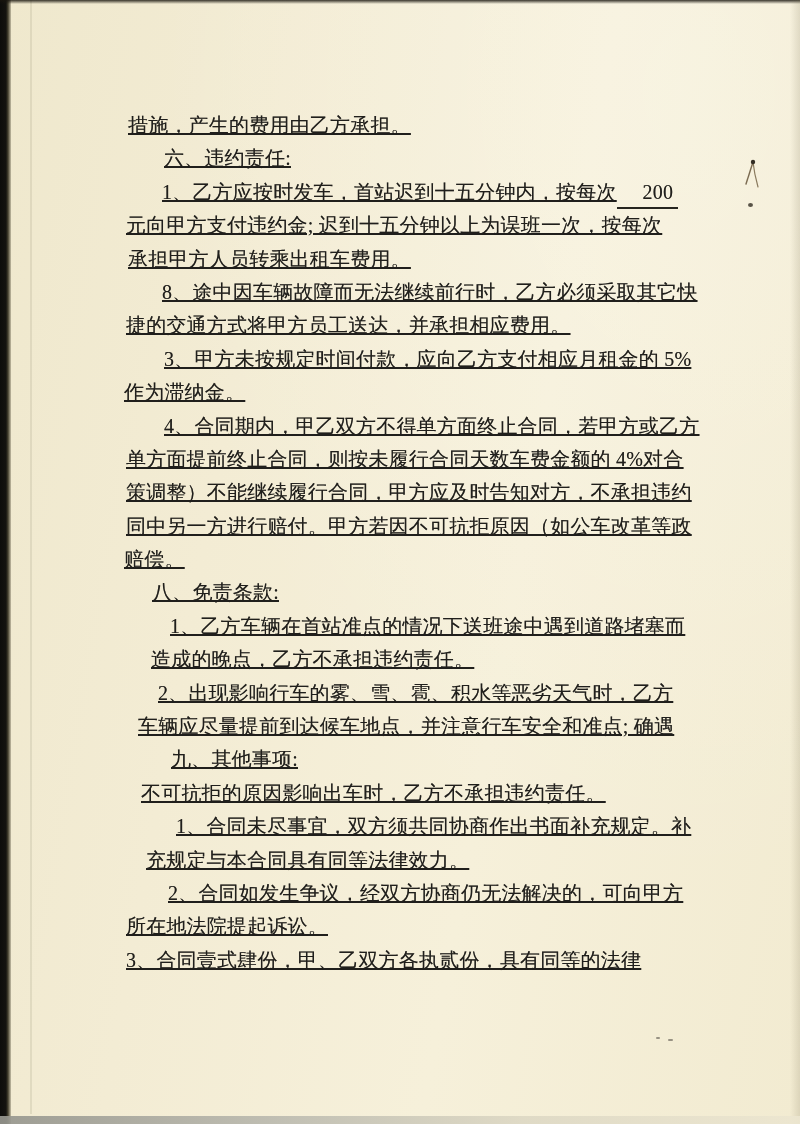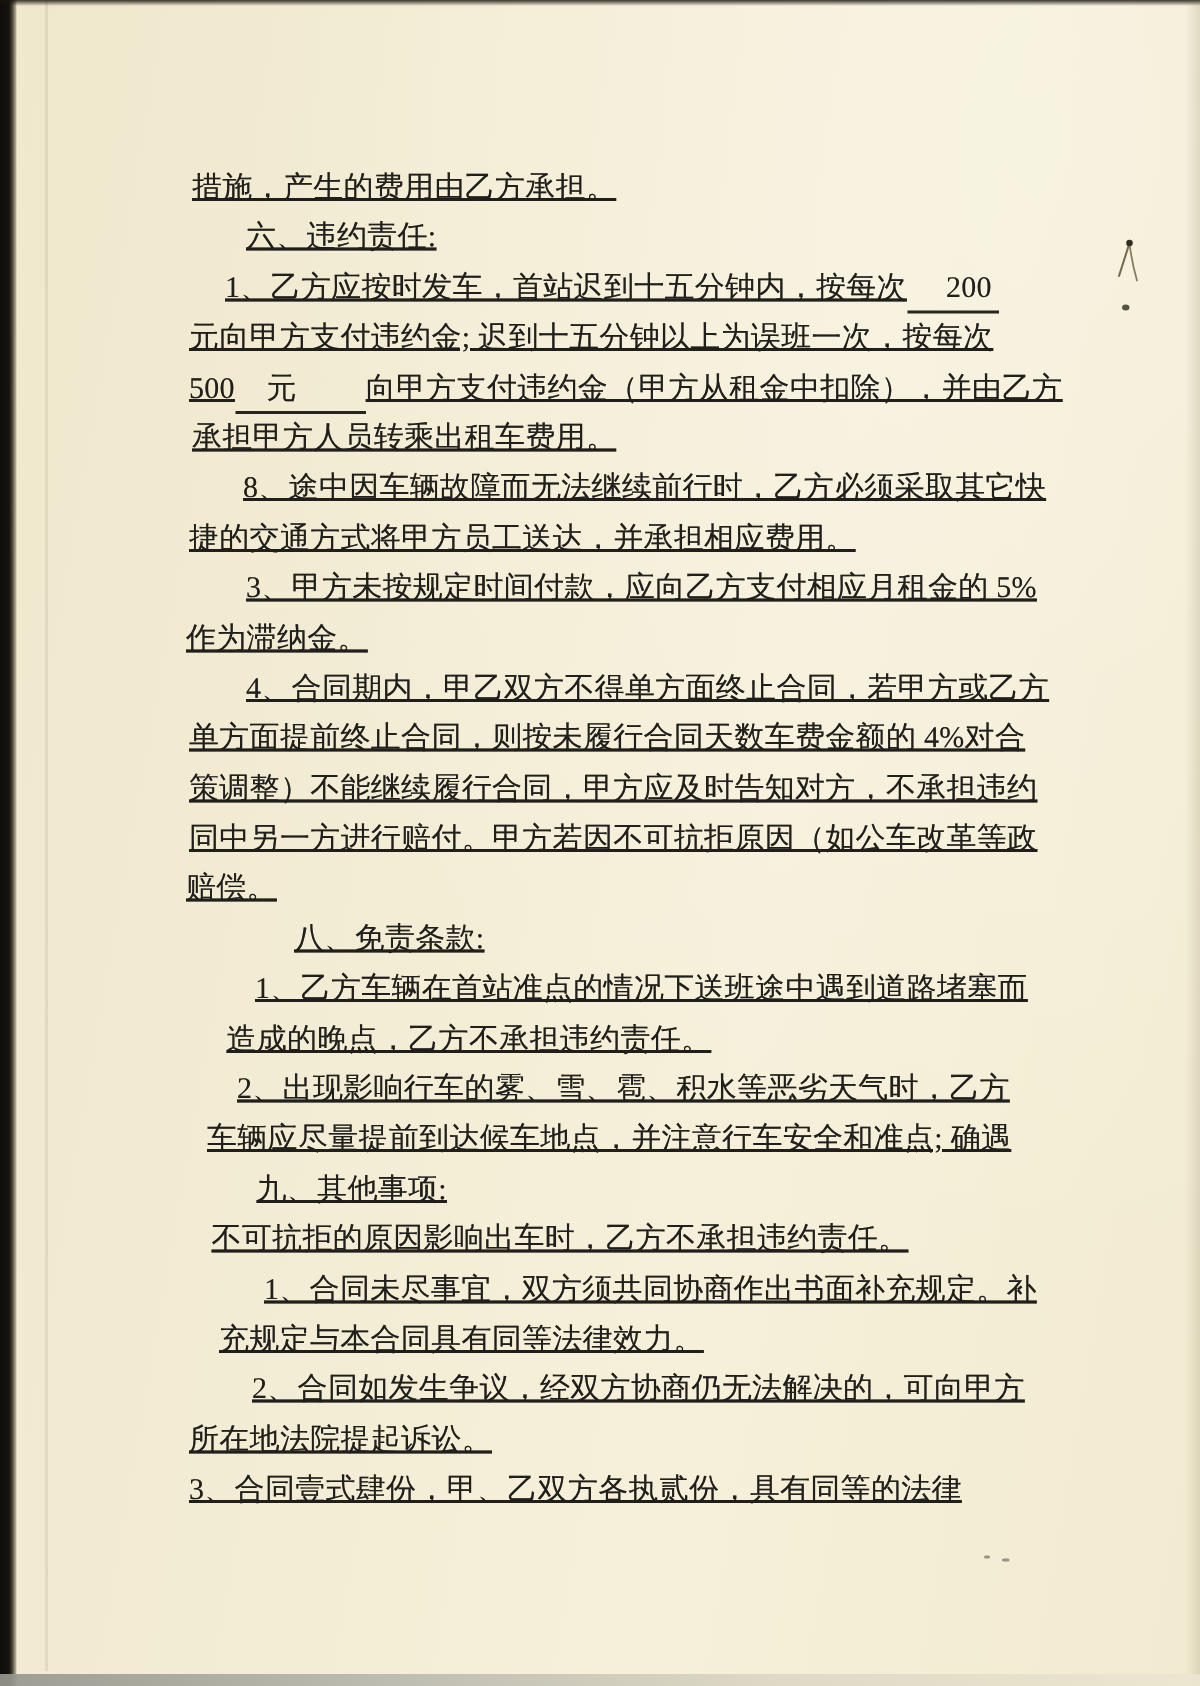--- a/index.html
+++ b/index.html
@@ -63,34 +63,33 @@
   .speck.s2{left:668px;top:1039px;width:5px;height:2px;}
 </style>
 </head>
 <body>
 
 <div class="scan-page">
 
   <div class="page-text">
     <div class="line" style="margin-left:2px"><span>措施，产生的费用由乙方承担。</span></div>
     <div class="line" style="margin-left:38px"><span>六、违约责任:</span></div>
-    <div class="line" style="margin-left:24px"><span>1、乙方应按时发车，首站迟到十五分钟内，按每次</span><span class="fill" style="padding:0 5px 0 26px">200</span></div>
+    <div class="line" style="margin-left:36px"><span>1、乙方应按时发车，首站迟到十五分钟内，按每次</span><span class="fill" style="padding:0 5px 0 26px">200</span></div>
     <div class="line" style="margin-left:0"><span>元向甲方支付违约金; 迟到十五分钟以上为误班一次，按每次</span></div>
-    <div class="line" style="margin-left:0"><span>500</span><span class="fill" style="padding:0 46px 0 21px">元</span><span>向甲方支付违约金（甲方从租金中扣除），并由乙方</span></div>
     <div class="line" style="margin-left:2px"><span>承担甲方人员转乘出租车费用。</span></div>
     <div class="line" style="margin-left:36px"><span>8、途中因车辆故障而无法继续前行时，乙方必须采取其它快</span></div>
     <div class="line" style="margin-left:0"><span>捷的交通方式将甲方员工送达，并承担相应费用。</span></div>
     <div class="line" style="margin-left:38px"><span>3、甲方未按规定时间付款，应向乙方支付相应月租金的 5%</span></div>
     <div class="line" style="margin-left:-2px"><span>作为滞纳金。</span></div>
     <div class="line" style="margin-left:38px"><span>4、合同期内，甲乙双方不得单方面终止合同，若甲方或乙方</span></div>
     <div class="line" style="margin-left:0"><span>单方面提前终止合同，则按未履行合同天数车费金额的 4%对合</span></div>
     <div class="line" style="margin-left:0"><span>策调整）不能继续履行合同，甲方应及时告知对方，不承担违约</span></div>
     <div class="line" style="margin-left:0"><span>同中另一方进行赔付。甲方若因不可抗拒原因（如公车改革等政</span></div>
     <div class="line" style="margin-left:-2px"><span>赔偿。</span></div>
-    <div class="line" style="margin-left:70px"><span>八、免责条款:</span></div>
+    <div class="line" style="margin-left:26px"><span>八、免责条款:</span></div>
     <div class="line" style="margin-left:44px"><span>1、乙方车辆在首站准点的情况下送班途中遇到道路堵塞而</span></div>
     <div class="line" style="margin-left:25px"><span>造成的晚点，乙方不承担违约责任。</span></div>
     <div class="line" style="margin-left:32px"><span>2、出现影响行车的雾、雪、雹、积水等恶劣天气时，乙方</span></div>
     <div class="line" style="margin-left:12px"><span>车辆应尽量提前到达候车地点，并注意行车安全和准点; 确遇</span></div>
     <div class="line" style="margin-left:45px"><span>九、其他事项:</span></div>
     <div class="line" style="margin-left:15px"><span>不可抗拒的原因影响出车时，乙方不承担违约责任。</span></div>
     <div class="line" style="margin-left:50px"><span>1、合同未尽事宜，双方须共同协商作出书面补充规定。补</span></div>
     <div class="line" style="margin-left:20px"><span>充规定与本合同具有同等法律效力。</span></div>
     <div class="line" style="margin-left:42px"><span>2、合同如发生争议，经双方协商仍无法解决的，可向甲方</span></div>
     <div class="line" style="margin-left:0"><span>所在地法院提起诉讼。</span></div>

